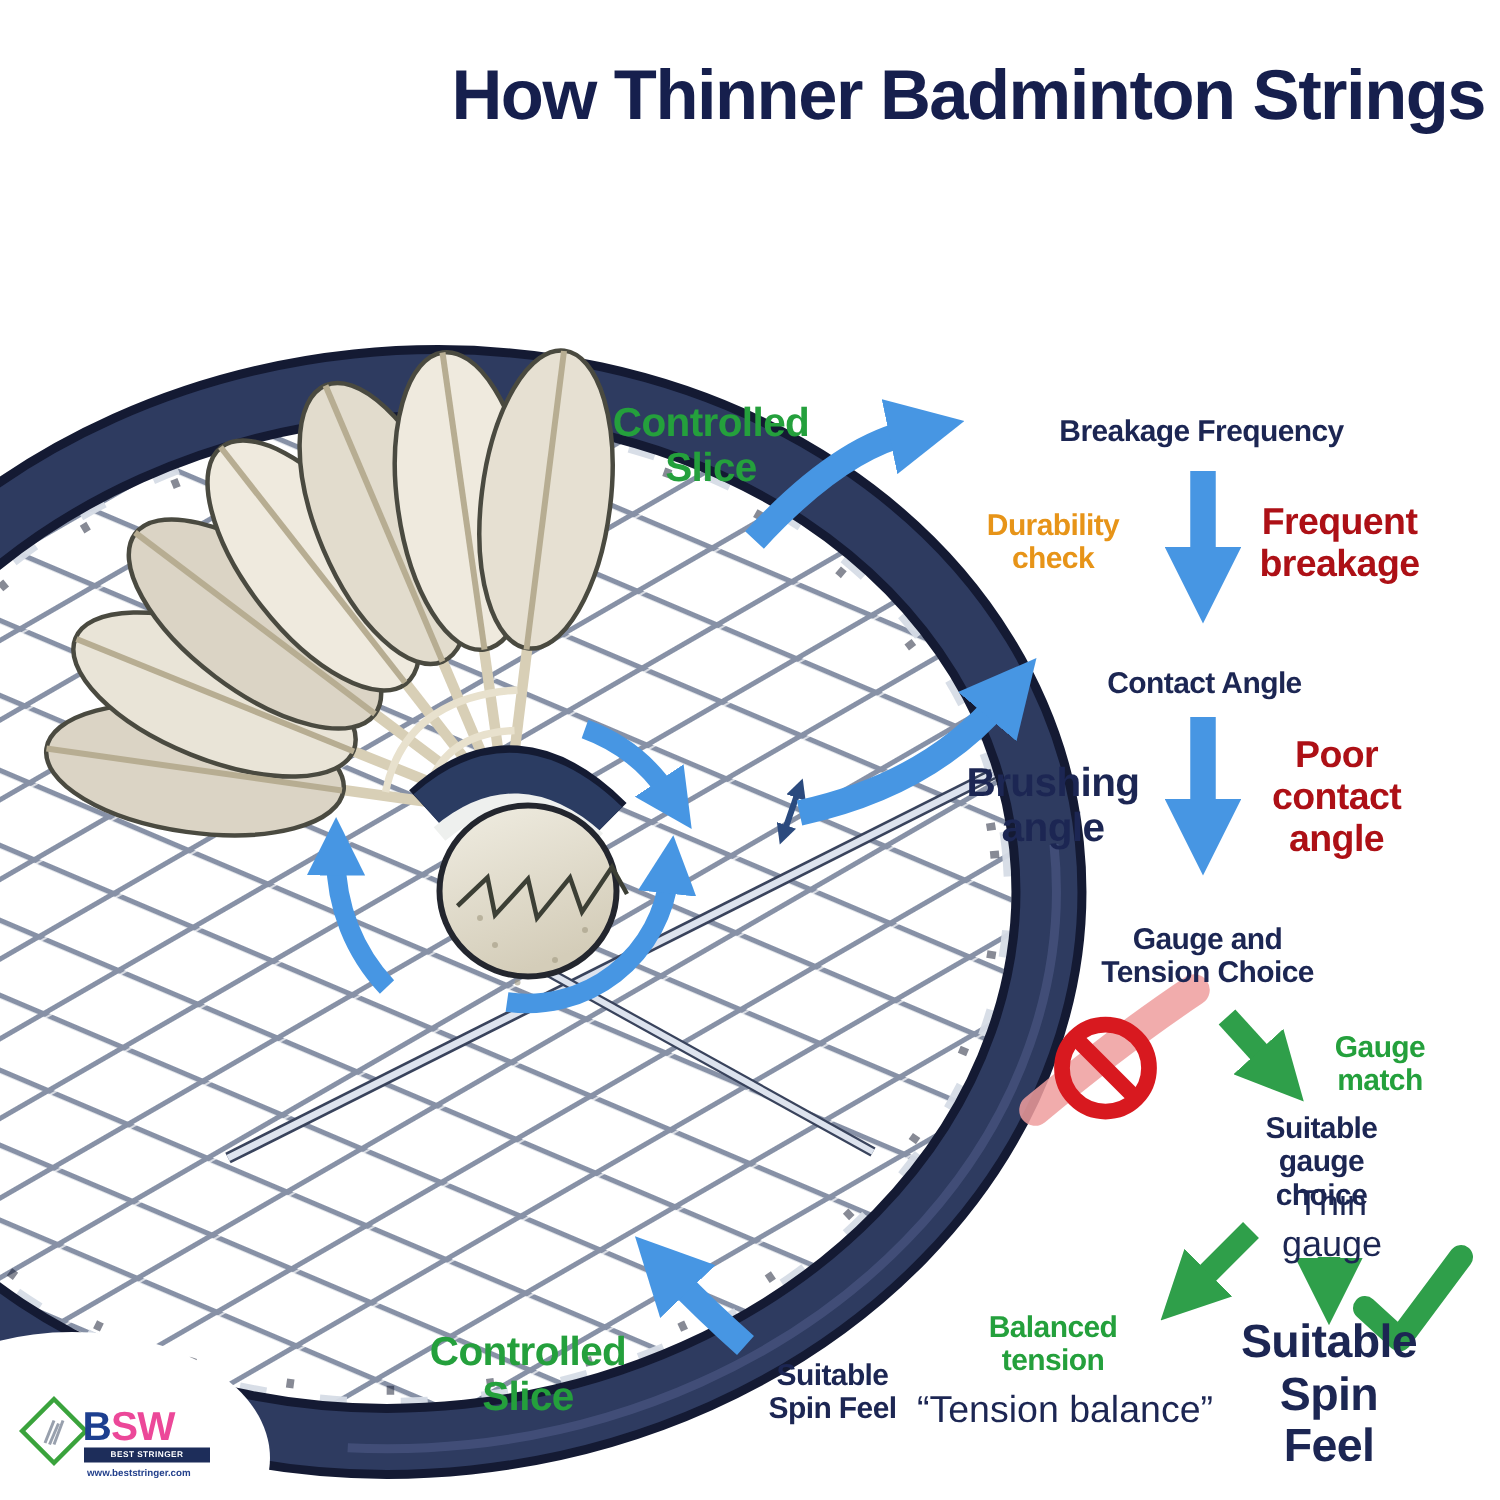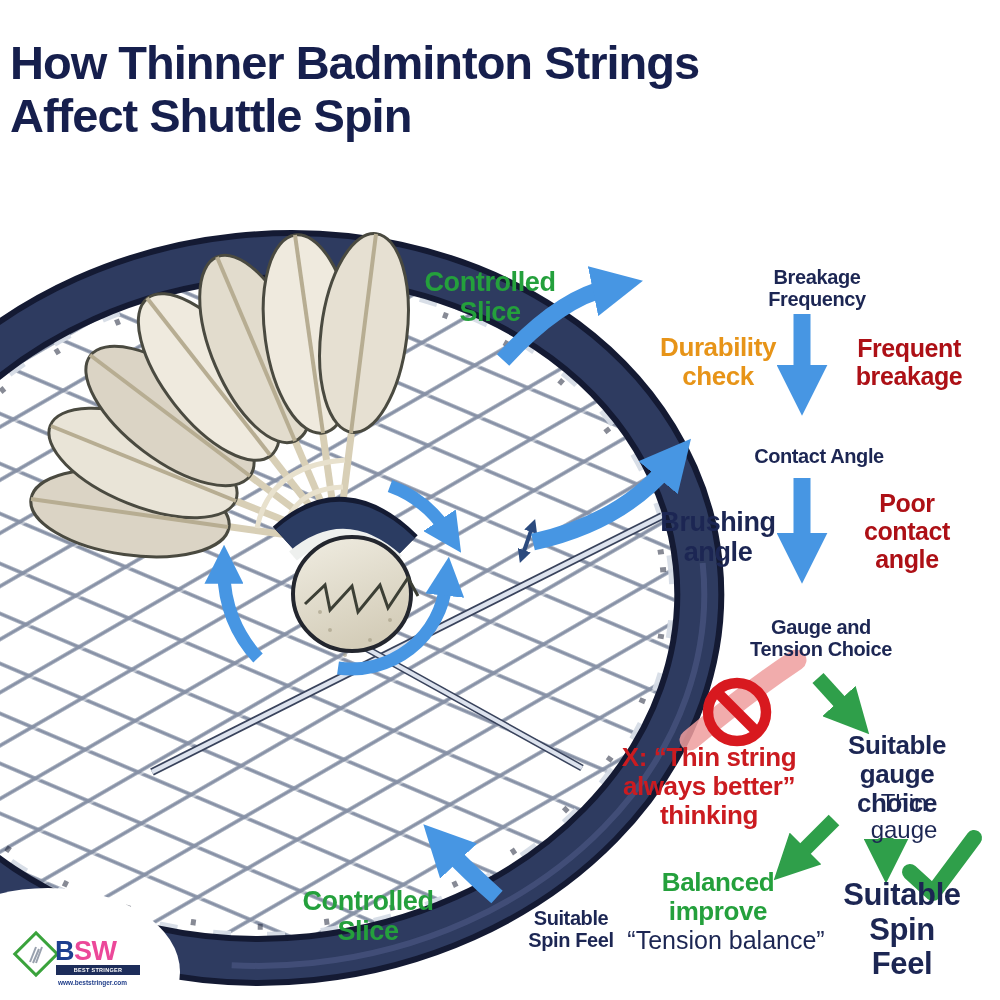--- a/index.html
+++ b/index.html
@@ -1,30 +1,30 @@
 <!DOCTYPE html>
 <html><head>
 <meta charset="utf-8">
 <style>
   html,body{margin:0;padding:0;background:#ffffff;}
   #canvas{position:relative;width:1000px;height:1000px;background:#ffffff;overflow:hidden;
           font-family:"Liberation Sans","DejaVu Sans",sans-serif;}
   #art{position:absolute;left:0;top:0;z-index:1;}
   .txt{position:absolute;z-index:5;}
-  #title{left:50%;top:36px;transform:translateX(-50%);width:980px;text-align:left;
+  #title{left:50%;top:36px;transform:translateX(-50%);width:980px;text-align:right;
          color:#161f4d;font-size:47px;font-weight:800;line-height:1.13;letter-spacing:-1px;}
   #subtitle{left:50%;top:158px;transform:translateX(-50%);width:890px;text-align:center;
             color:#1d2a55;font-size:26.5px;font-weight:500;line-height:1.25;letter-spacing:-0.3px;}
   #subtitle b{font-weight:800;}
   .lbl{position:absolute;z-index:5;transform:translate(-50%,-50%);text-align:center;
-       white-space:pre-line;line-height:1.12;font-weight:700;letter-spacing:-0.4px;margin-left:16px;}
+       white-space:pre-line;line-height:1.12;font-weight:700;letter-spacing:-0.4px;}
   .navy{color:#1c2653;} .green{color:#24a03c;} .orange{color:#e79418;}
   .dred{color:#ad1016;} .red{color:#cb1b20;}
   .s31{font-size:31px;} .s30{font-size:20px;} .s27{font-size:27px;}
-  .s26{font-size:26px;} .s25{font-size:25px;} .s24{font-size:24px;}
+  .s26{font-size:20px;} .s25{font-size:25px;} .s24{font-size:24px;}
   .w4{font-weight:400;letter-spacing:0;} .w5{font-weight:500;letter-spacing:0;}
   
   #logo-abbr{left:55px;top:936px;font-size:27px;font-weight:800;letter-spacing:-0.5px;z-index:6;}
   #logo-abbr .b1{color:#1d3f8f;} #logo-abbr .b2{color:#ec4899;}
   #logo-banner{left:56px;top:965px;width:84px;height:10px;background:#1d2d5a;color:#ffffff;
                font-size:5.5px;font-weight:700;text-align:center;line-height:10px;
                letter-spacing:.3px;z-index:6;}
   #logo-url{left:58px;top:979px;font-size:6.5px;color:#24418c;font-weight:600;z-index:6;}
 </style>
 </head>
@@ -163,45 +163,43 @@
       <g stroke="#98a0ad" stroke-width="2" fill="none">
         <path d="M30,962 L36,947"></path>
           <path d="M36,963 L42,947"></path>
           <path d="M33,963 L39,949"></path>
       </g>
     </g>
   </svg>
 
   <div id="title" class="txt">
     <div>How Thinner Badminton Strings</div>
-    <div>Affect Shuttle Spin</div>
   </div>
 
   <div class="lbl green s27" style="left:474px;top:297px">Controlled
 Slice</div>
   <div class="lbl navy s30" style="left:801px;top:288px">Breakage Frequency</div>
   <div class="lbl orange s26" style="left:702px;top:362px">Durability
 check</div>
   <div class="lbl dred s25" style="left:893px;top:362px">Frequent
 breakage</div>
   <div class="lbl navy s30" style="left:803px;top:456px">Contact Angle</div>
   <div class="lbl navy s27" style="left:702px;top:537px">Brushing
 angle</div>
   <div class="lbl dred s25" style="left:891px;top:531px">Poor contact
 angle</div>
   <div class="lbl navy s30" style="left:805px;top:638px">Gauge and
 Tension Choice</div>
-  <div class="lbl red s26" style="left:693px;top:787px">X: “Thin string
-always better”
-thinking</div>
+  <div class="lbl green s26" style="left:920px;top:710px">Gauge
+match</div>
   <div class="lbl navy s26" style="left:881px;top:775px">Suitable
 gauge choice</div>
   <div class="lbl navy s24 w4" style="left:888px;top:817px">Thin gauge</div>
   <div class="lbl green s26" style="left:702px;top:897px">Balanced
-improve</div>
+tension</div>
   <div class="lbl navy s25 w5" style="left:710px;top:940px">“Tension balance”</div>
   <div class="lbl navy s30" style="left:555px;top:929px">Suitable
 Spin Feel</div>
   <div class="lbl navy s31" style="left:886px;top:930px">Suitable
 Spin Feel</div>
   <div class="lbl green s27" style="left:352px;top:916px">Controlled
 Slice</div>
 
   <div id="logo-abbr" class="txt"><span class="b1">B</span><span class="b2">SW</span></div>
   <div id="logo-banner" class="txt">BEST STRINGER WORLDWIDE</div>

